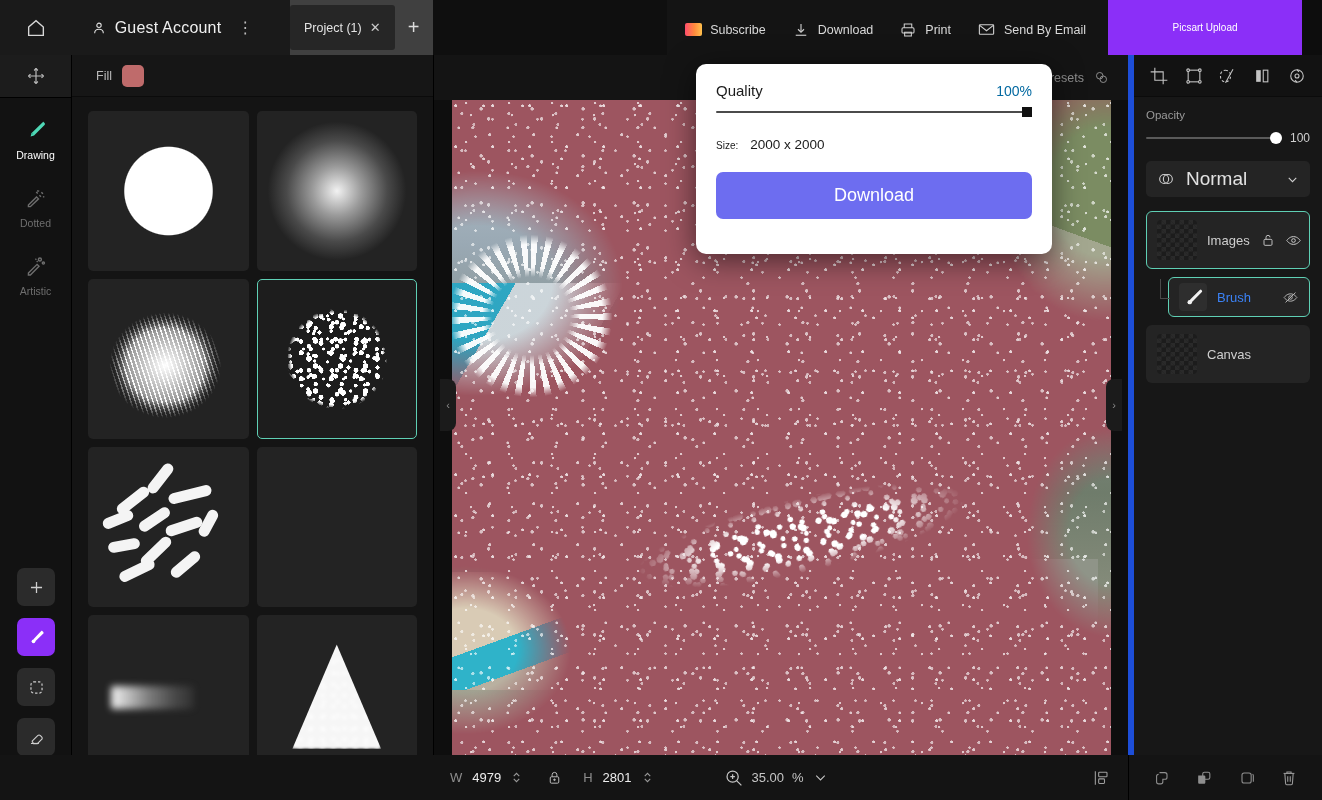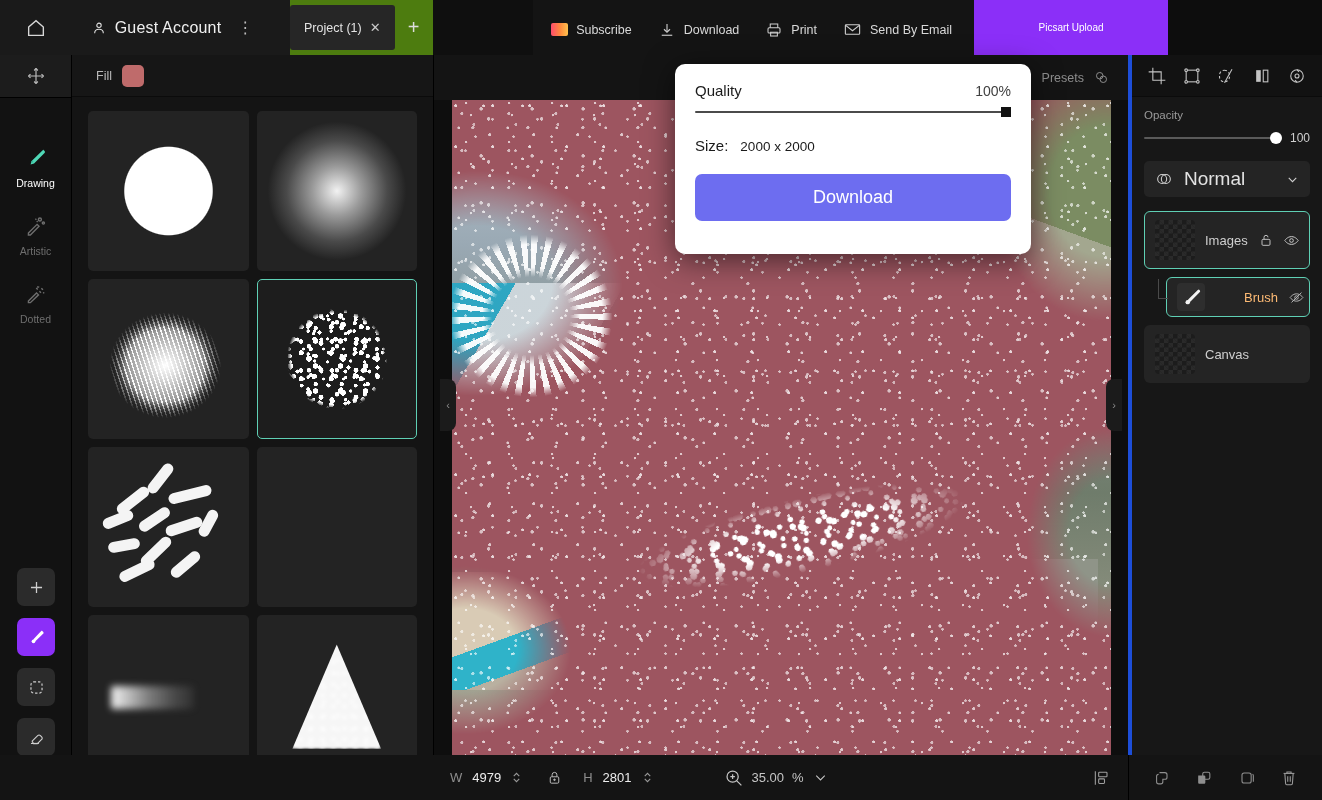--- a/index.html
+++ b/index.html
@@ -7,22 +7,22 @@
   html, body {
     width: 1322px; height: 800px;
     background: #0a0a0a;
     font-family: "Liberation Sans", sans-serif;
     overflow: hidden;
   }
   .app { position: relative; width: 1322px; height: 800px; background: #0d0d0d; }
 
   
   .topbar {
-    position: absolute; top: 0; left: 0; width: 1168px; height: 55px;
-    background: #4d7c0f; display: flex; align-items: stretch;
+    position: absolute; top: 0; left: 0; width: 1302px; height: 55px;
+    background: #404040; display: flex; align-items: stretch;
   }
   .home-btn {
     width: 72px; height: 55px; display: flex; align-items: center; justify-content: center;
     background: #1a1a1a; cursor: pointer;
   }
   .home-btn svg { stroke: #d8d8d8; }
   .account-zone {
     flex: 0 0 auto; height: 55px; background: #1a1a1a; display: flex; align-items: center;
     padding: 0 10px 0 0; gap: 8px; width: 218px; justify-content: center;
   }
@@ -58,21 +58,21 @@
 
   
   .leftrail {
     position: absolute; top: 55px; left: 0; width: 72px; height: 745px;
     background: #121212; border-right: 1px solid #000;
   }
   .rail-move {
     height: 42px; display: flex; align-items: center; justify-content: center;
     background: #1c1c1c; cursor: pointer;
   }
-  .rail-cats { padding-top: 36px; }
+  .rail-cats { padding-top: 8px; }
   .rail-cat {
     height: 68px; display: flex; flex-direction: column; align-items: center;
     justify-content: center; gap: 6px; cursor: pointer;
   }
   .rail-cat .lbl { font-size: 10.5px; color: #6e6e6e; }
   .rail-cat.active .lbl { color: #fff; }
   .rail-tools {
     position: absolute; left: 0; bottom: 44px; width: 72px;
     display: flex; flex-direction: column; align-items: center; gap: 12px;
   }
@@ -284,21 +284,21 @@
   .presets-strip {
     position:absolute; top:0; left:0; width:694px; height:45px;
     display:flex; align-items:center; justify-content:flex-end; gap:9px;
     padding-right: 18px; background:#141414;
   }
   .presets-label { color:#8d8d8d; font-size:12.5px; }
 
   
   .rightpanel {
     position: absolute; top: 55px; right: 0; width: 194px; height: 745px;
-    background: #171717; border-left: 4px solid #1d4ed8;
+    background: #171717; border-left: 6px solid #1d4ed8;
   }
   .rp-tools {
     height: 42px; display: flex; align-items: center; justify-content: space-around;
     padding: 0 8px; border-bottom: 1px solid #0b0b0b; background:#121212;
   }
   .rp-tools .ic { cursor:pointer; display:flex; }
   .rp-body { padding: 12px 12px 0 12px; }
   .rp-opacity-label { color: #9a9a9a; font-size: 11.5px; margin-bottom: 10px; }
   .rp-slider-row { display:flex; align-items:center; gap: 10px; }
   .rp-track {
@@ -329,21 +329,21 @@
       linear-gradient(180deg, #5b7d9a 0 30%, #6f7f62 30% 62%, #a79c86 62% 100%);
   }
   .layer-nested .layer-thumb { width: 28px; height: 28px; background:#2e2e2e; position:relative; }
   .thumb-checker {
     background-image:
       linear-gradient(45deg, #2a2a2a 25%, transparent 25%, transparent 75%, #2a2a2a 75%),
       linear-gradient(45deg, #2a2a2a 25%, #1c1c1c 25%, #1c1c1c 75%, #2a2a2a 75%);
     background-size: 9px 9px; background-position: 0 0, 4.5px 4.5px;
   }
   .layer-name { color: #cfcfcf; font-size: 13px; flex: 1 1 auto; }
-  .layer.dim .layer-name { color: #fdba74; margin-left: 29px; }
+  .layer.dim .layer-name { color: #3b82f6; }
   .layer-icons { display:flex; align-items:center; gap: 9px; }
   .layer-icons .ic { cursor:pointer; display:flex; }
   .nest-bracket {
     position:absolute; left: 14px; width: 10px; height: 20px;
     border-left: 1px solid #4a4a4a; border-bottom: 1px solid #4a4a4a;
   }
 
   
   .bottombar {
     position: absolute; bottom: 0; left: 434px; width: 694px; height: 45px;
@@ -359,36 +359,36 @@
     position:absolute; bottom:0; right:0; width:194px; height:45px;
     background:#141414; display:flex; align-items:center; justify-content:space-around;
     padding: 0 12px; border-left:1px solid #000;
   }
   .bottom-left-strip {
     position:absolute; bottom:0; left:0; width:434px; height:45px; background:#141414;
   }
 
   
   .overlay-dialog {
-    position: absolute; left: 675px; top: 64px; width: 356px; height: 190px;
+    position: absolute; left: 696px; top: 64px; width: 356px; height: 190px;
     background: #fff; border-radius: 10px; box-shadow: 0 6px 30px rgba(0,0,0,.55);
     padding: 18px 20px 16px 20px; z-index: 50;
   }
   .dlg-row { display:flex; align-items:baseline; justify-content:space-between; }
   .dlg-quality { color: #1b1b1b; font-size: 15px; }
-  .dlg-pct { color: #404040; font-size: 14px; }
+  .dlg-pct { color: #0369a1; font-size: 14px; }
   .dlg-track {
     margin-top: 12px; position: relative; height: 2px; background: #4b4b4b; border-radius: 1px; cursor:pointer;
   }
   .dlg-knob {
     position:absolute; right: -4px; top: 50%; transform: translateY(-50%);
     width: 10px; height: 10px; background: #111; cursor: grab;
   }
   .dlg-size { margin-top: 24px; display:flex; align-items:baseline; gap: 12px; }
-  .dlg-size-label { color:#1b1b1b; font-size: 15px; }
+  .dlg-size-label { color:#1b1b1b; font-size: 10px; }
   .dlg-size-val { color:#1b1b1b; font-size: 13.5px; }
   .dlg-btn {
     margin-top: 20px; width: 100%; height: 47px; border-radius: 7px; border: none;
     background: #6d6df0; color: #fff; font-size: 18px; cursor: pointer;
     font-family: "Liberation Sans", sans-serif;
   }
 
   svg { display:block; }
 </style>
 </head>
@@ -485,37 +485,37 @@
           <svg width="26" height="26" viewBox="0 0 24 24" fill="none">
             <path d="M18.5 4.2l1.4 1.4c.5.5.5 1.3 0 1.8L10.2 17 7 18l1-3.2L17.7 5.2c.3-.3.6-.4.8-.4z" fill="#4fd8b6"></path>
             <path d="M8 14.8L9.2 16" stroke="#2fb898" stroke-width="1.2"></path>
           </svg>
         </span>
         <span class="lbl">Drawing</span>
       </div>
       <div class="rail-cat">
         <span>
           <svg width="26" height="26" viewBox="0 0 24 24" fill="none" stroke="#6e6e6e" stroke-width="1.3">
+            <path d="M5 18.5l7.5-7.5 1.8 1.8L6.8 20H5z"></path>
+            <path d="M13 5.5a5.5 5.5 0 016 6" stroke-dasharray="2 2.2"></path>
+            <path d="M12.2 6.4l5.4 5.4" stroke-dasharray="2 2.2"></path>
+          </svg>
+        </span>
+        <span class="lbl">Dotted</span>
+      </div>
+      <div class="rail-cat">
+        <span>
+          <svg width="26" height="26" viewBox="0 0 24 24" fill="none" stroke="#6e6e6e" stroke-width="1.3">
             <path d="M5 18.5l8-8 1.8 1.8-8 8H5z"></path>
             <circle cx="15.6" cy="6" r="1.4"></circle>
               <circle cx="18.8" cy="9.3" r="1"></circle>
             <path d="M11.5 6.2l.8-.8M12.7 7.4l.8.8"></path>
           </svg>
         </span>
         <span class="lbl">Artistic</span>
-      </div>
-      <div class="rail-cat">
-        <span>
-          <svg width="26" height="26" viewBox="0 0 24 24" fill="none" stroke="#6e6e6e" stroke-width="1.3">
-            <path d="M5 18.5l7.5-7.5 1.8 1.8L6.8 20H5z"></path>
-            <path d="M13 5.5a5.5 5.5 0 016 6" stroke-dasharray="2 2.2"></path>
-            <path d="M12.2 6.4l5.4 5.4" stroke-dasharray="2 2.2"></path>
-          </svg>
-        </span>
-        <span class="lbl">Dotted</span>
       </div>
     </div>
 
     <div class="rail-tools">
       <div class="tool-btn">
         <span>
           <svg width="19" height="19" viewBox="0 0 24 24" stroke="#cfcfcf" stroke-width="1.6">
               <path d="M12 5v14M5 12h14"></path>
             </svg>
         </span>

